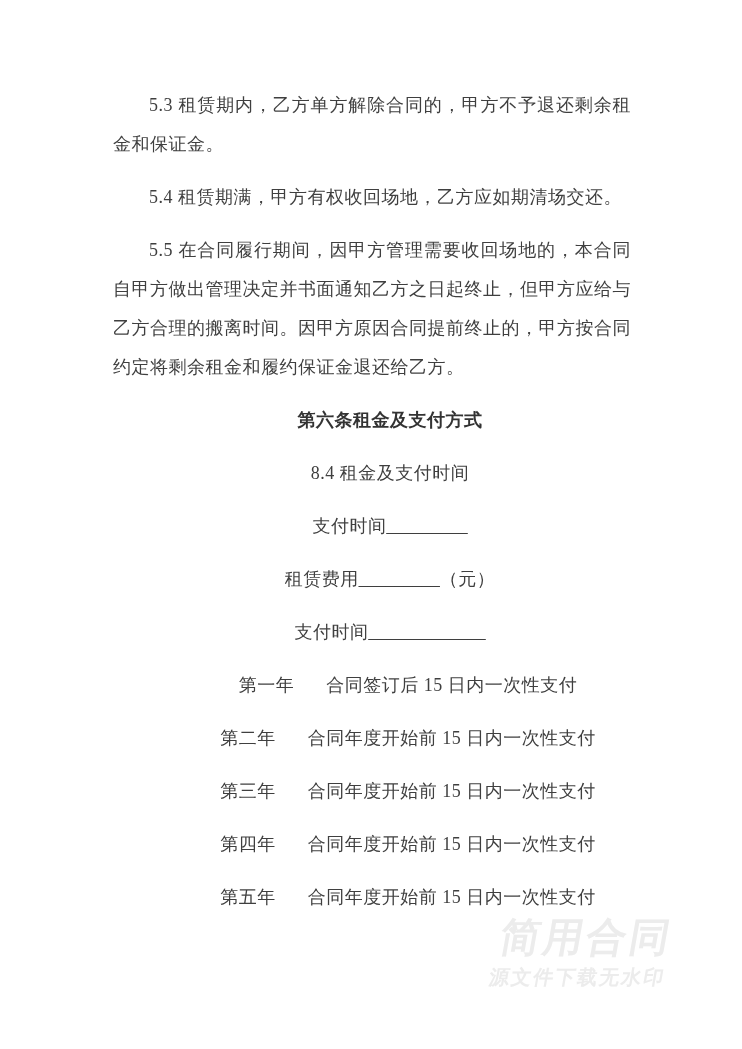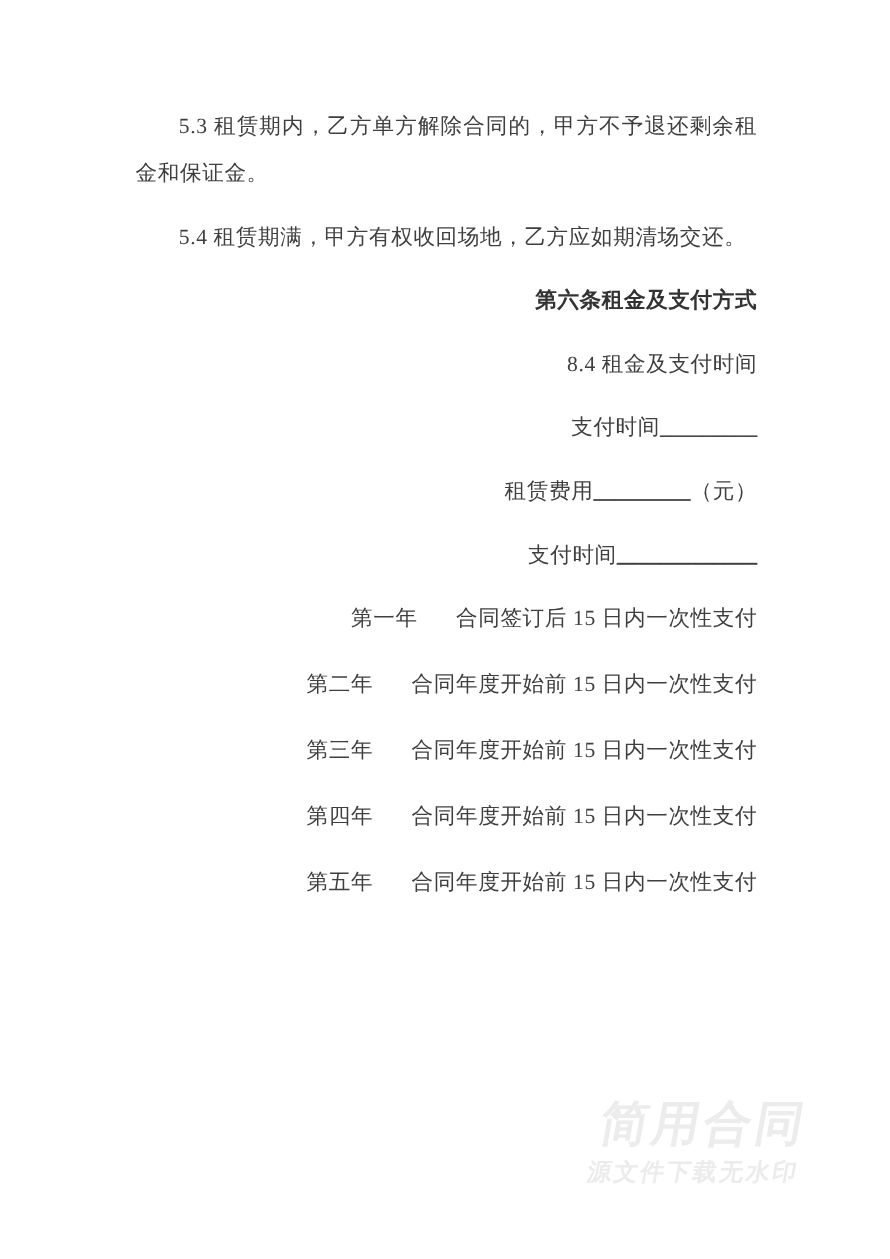--- a/index.html
+++ b/index.html
@@ -24,30 +24,29 @@
   }
   .para {
     font-size: 18px;
     line-height: 39px;
     margin: 0 0 14px 0;
     text-align: justify;
     text-indent: 36px;
     letter-spacing: 0.5px;
   }
   .single {
-    text-align: right;
+    text-align: center;
   }
   .section-heading {
     font-weight: bold;
     color: #333333;
   }
   .year-label {
     display: inline-block;
     margin-right: 32px;
-    font-family: Liberation Mono, monospace;
   }
   .blank-line {
     letter-spacing: 0;
     text-decoration: underline;
   }
   .watermark {
     position: absolute;
     top: 916px;
     right: 56px;
     text-align: right;
@@ -73,20 +72,21 @@
 </head>
 <body>
 
 <div class="page">
   <div class="content">
 
     <p class="para">5.3 租赁期内，乙方单方解除合同的，甲方不予退还剩余租金和保证金。</p>
 
     <p class="para">5.4 租赁期满，甲方有权收回场地，乙方应如期清场交还。</p>
 
+    <p class="para">5.5 在合同履行期间，因甲方管理需要收回场地的，本合同自甲方做出管理决定并书面通知乙方之日起终止，但甲方应给与乙方合理的搬离时间。因甲方原因合同提前终止的，甲方按合同约定将剩余租金和履约保证金退还给乙方。</p>
 
     <p class="para single section-heading">第六条租金及支付方式</p>
 
     <p class="para single">8.4 租金及支付时间</p>
 
     <p class="para single"><span>支付时间</span><span class="blank-line">_________</span><span></span></p>
 
     <p class="para single"><span>租赁费用</span><span class="blank-line">_________</span><span>（元）</span></p>
 
     <p class="para single"><span>支付时间</span><span class="blank-line">_____________</span><span></span></p>

